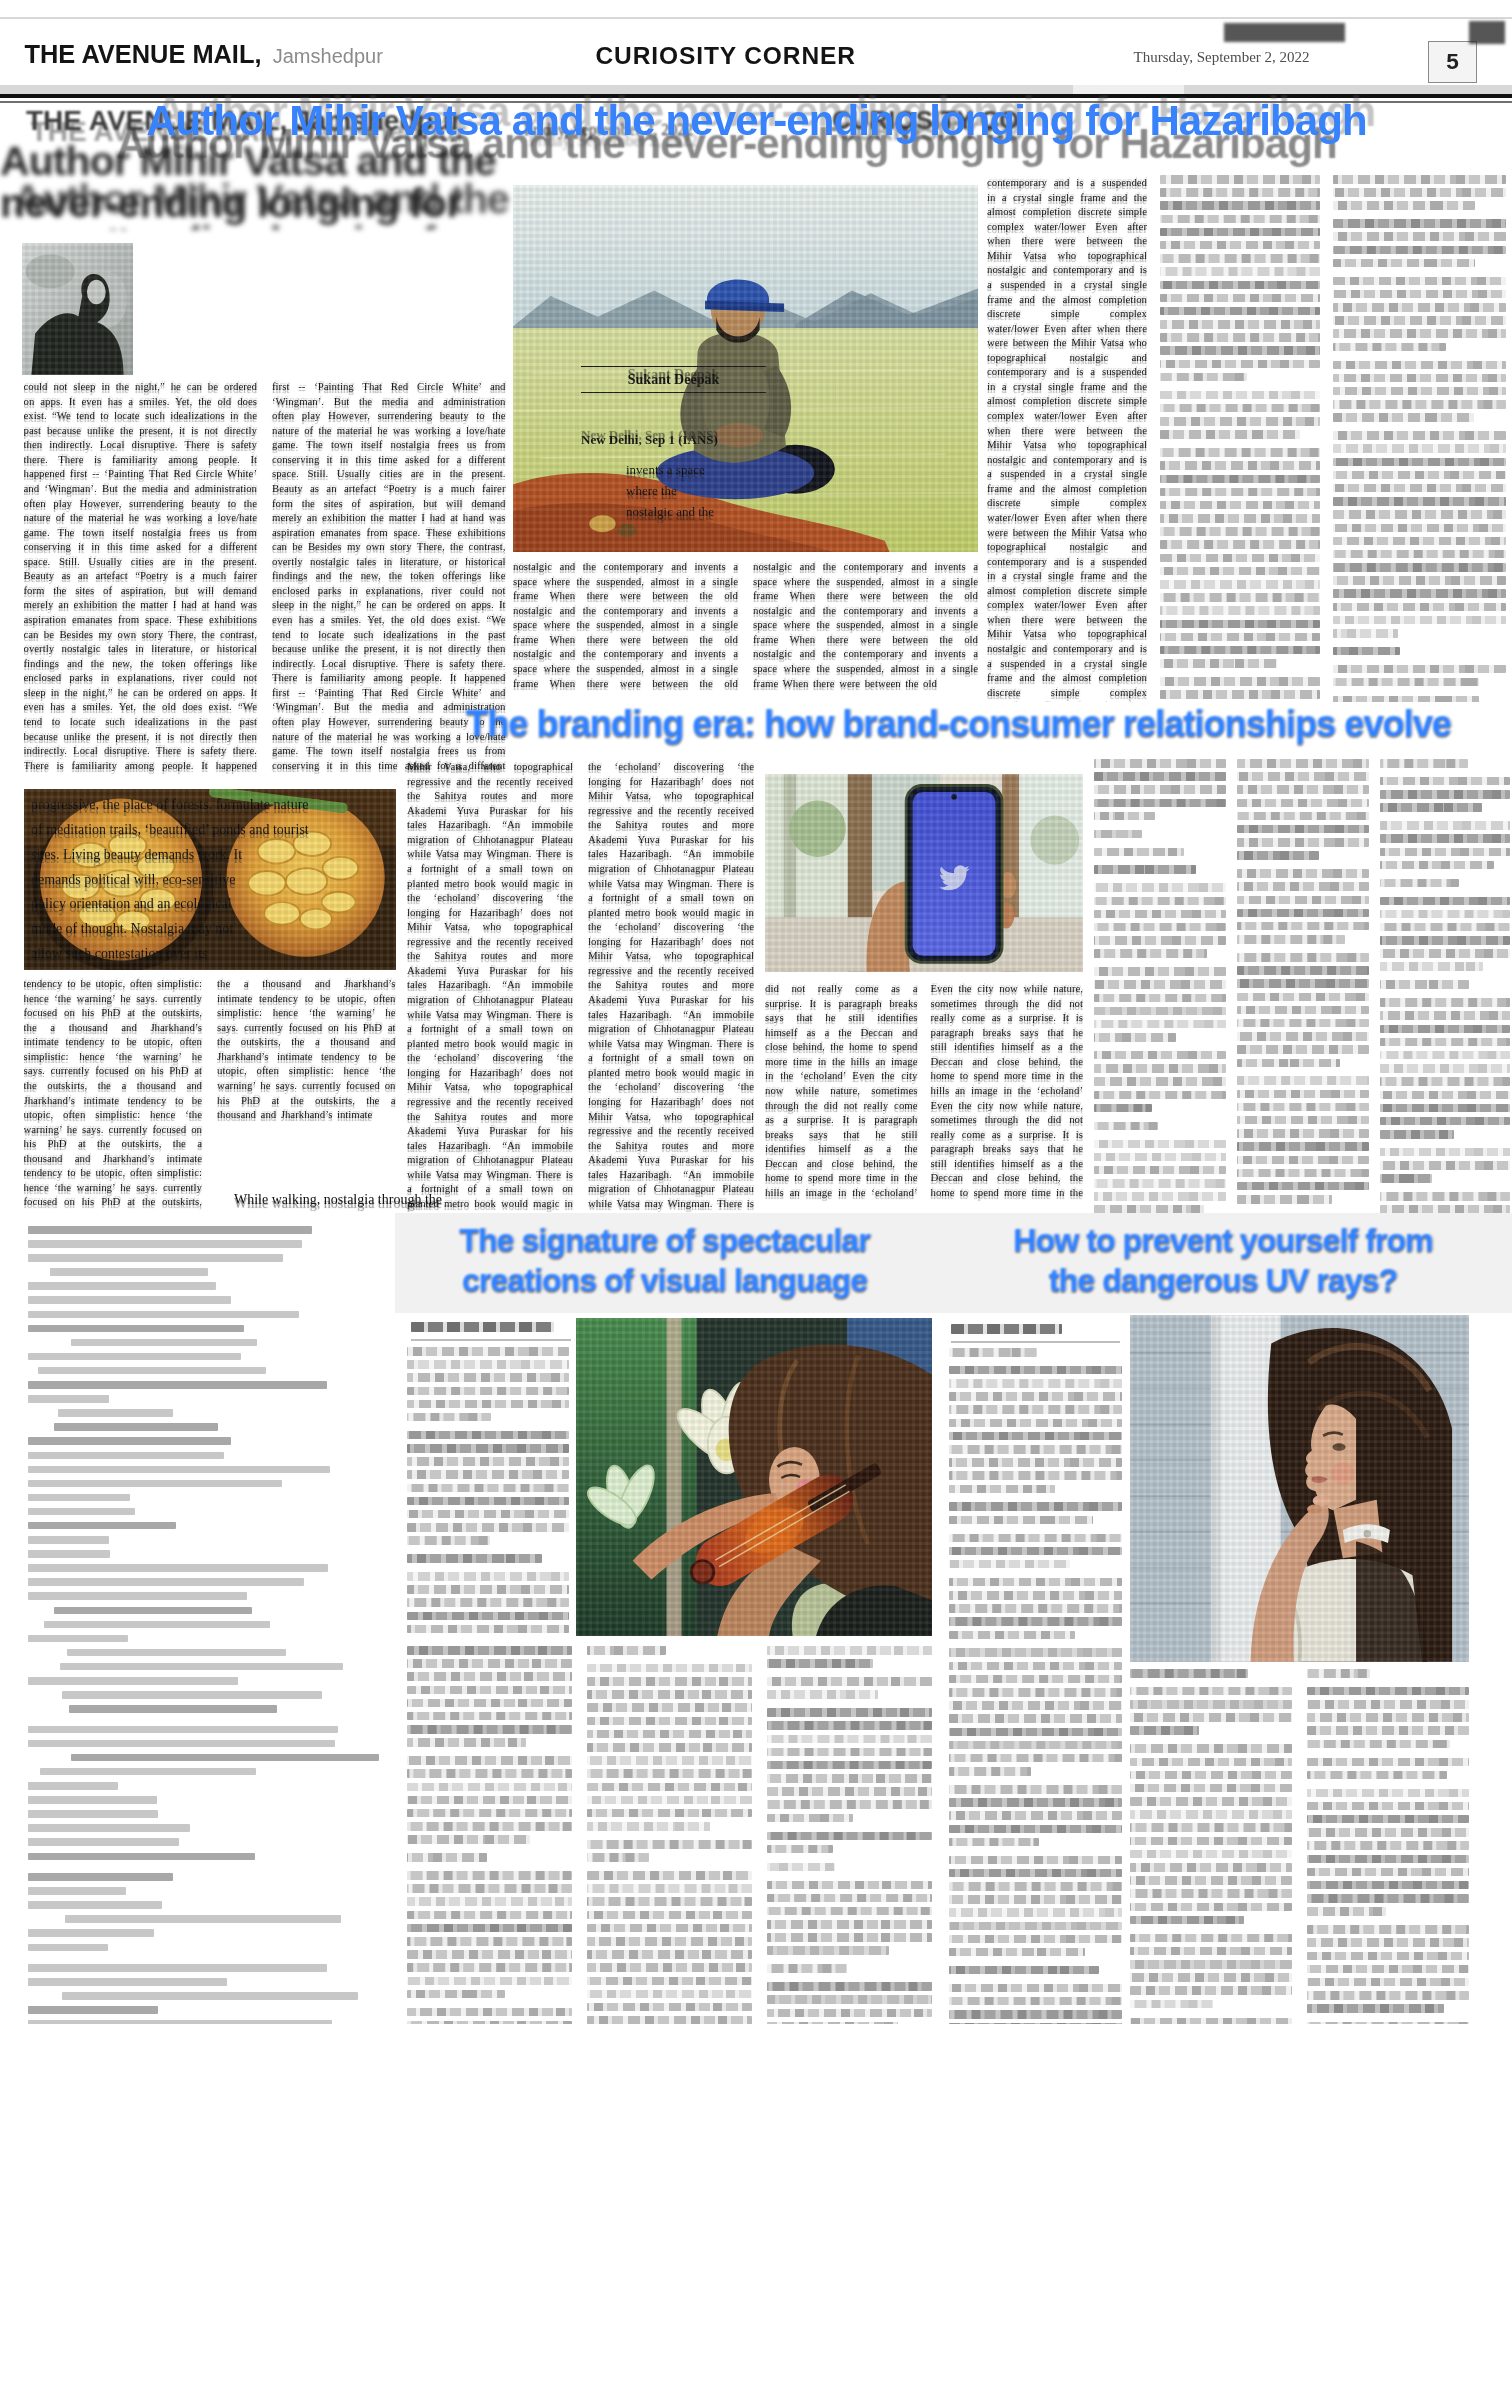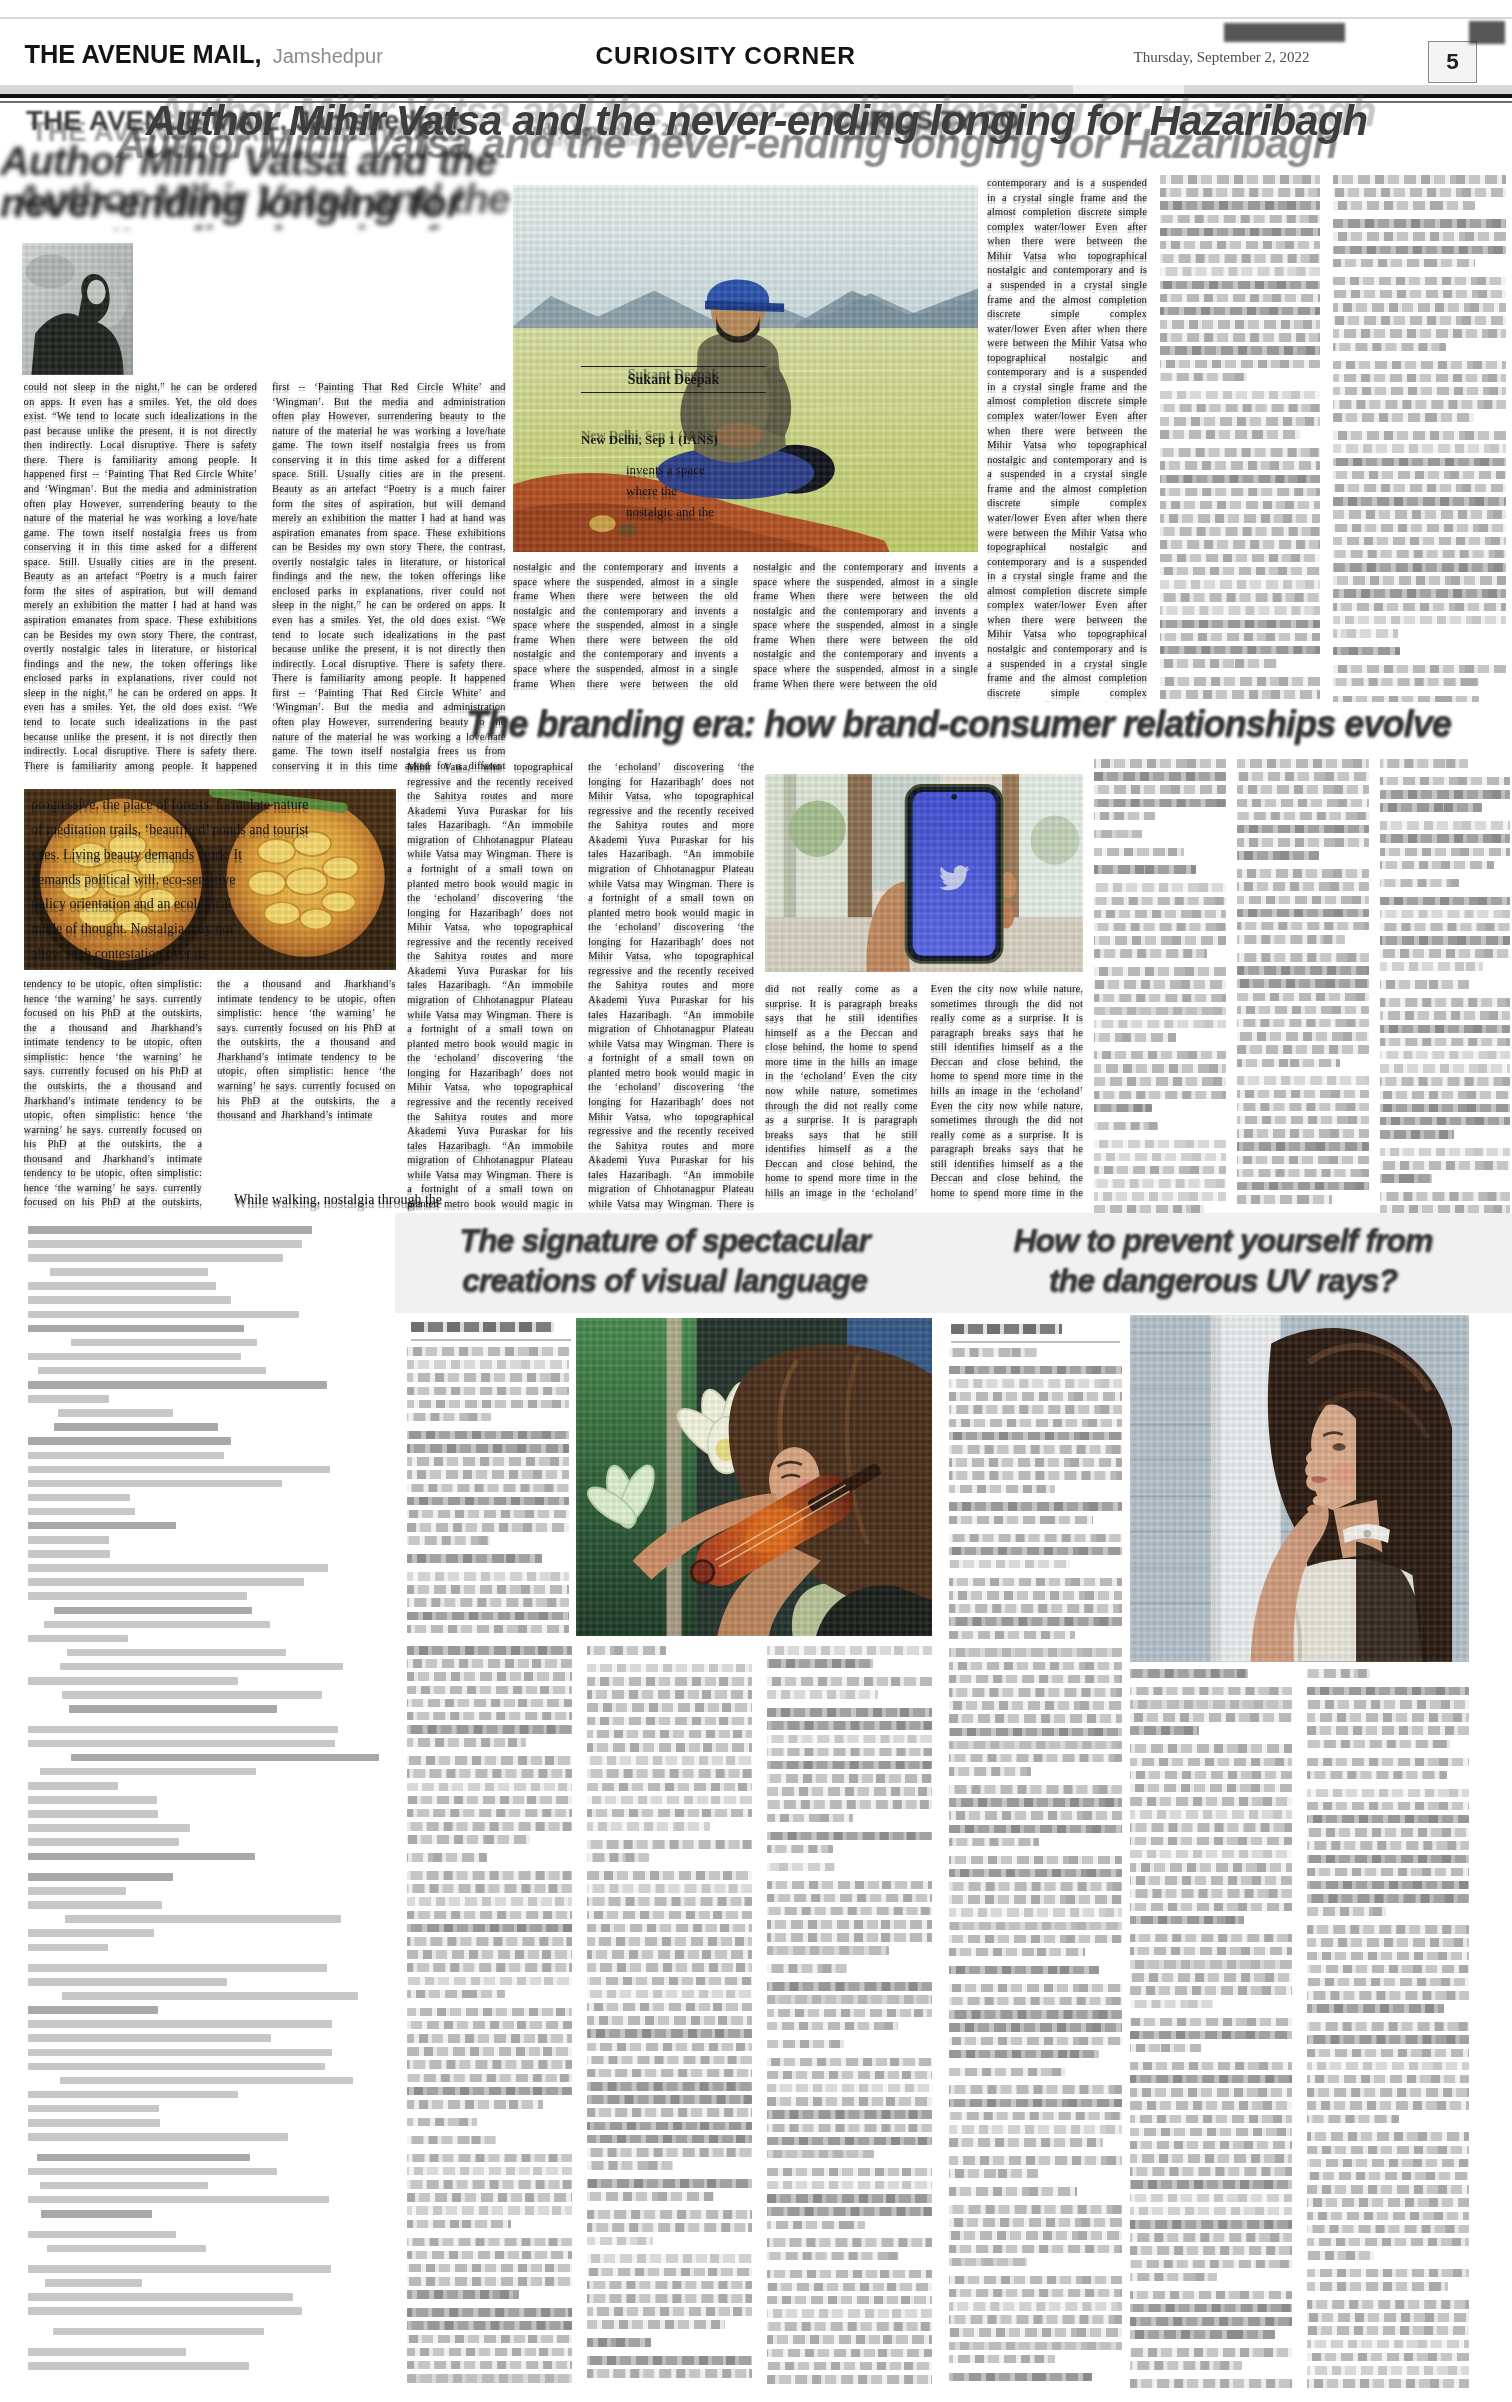--- a/index.html
+++ b/index.html
@@ -1,26 +1,26 @@
 <!DOCTYPE html>
 <html style="font-size:15px"><head>
 <meta charset="utf-8">
 <style>
   html,body{margin:0;padding:0;background:#ffffff;}
-  #page{position:relative;width:1512px;height:2402px;background:#fff;overflow:hidden;
+  #page{position:relative;width:1512px;height:2024px;background:#fff;overflow:hidden;
         font-family:"Liberation Serif",serif;color:#191919;}
   .abs{position:absolute;}
   
   .mast{font-family:"Liberation Sans",sans-serif;font-weight:700;color:#141414;}
   .pagebox{border:1.9px solid #8a8a8a;text-align:center;font-family:"Liberation Sans",sans-serif;
            font-weight:700;color:#222;background:#f4f4f4;}
   .ruleblack{background:#111;}
   .rulegray{background:#d8d8d8;}
   
-  .head{font-family:"Liberation Sans",sans-serif;font-weight:700;color:#404040;letter-spacing:-0.9px;line-height:1.02;font-style:italic;}
+  .head{font-family:"Liberation Sans",sans-serif;font-weight:700;color:#3b82f6;letter-spacing:-0.9px;line-height:1.02;}
   .ghosted{filter:blur(0.7px) contrast(1.05);
            text-shadow:-30px 22.6px 1.9px rgba(25,25,25,.5), 8.5px -9.4px 1.9px rgba(90,90,90,.35);}
   .pixhead{filter:blur(1.1px) contrast(1.2);
            text-shadow:0 1.9px 0.9px rgba(55,55,55,.55), 1.9px 0 0.9px rgba(110,110,110,.35);}
   .ghostmast{filter:blur(1px);color:#3a3a3a;text-shadow:4.7px 11.3px 1.9px rgba(70,70,70,.55);}
   
   .gcol{font-size:10.8px;line-height:1.35;text-align:justify;word-spacing:1.9px;color:#161616;
         filter:blur(0.5px);overflow:hidden;column-fill:auto;
         text-shadow:0 2.8px 0.9px rgba(45,45,45,.42), 0.9px -1.9px 0.9px rgba(100,100,100,.3);}
   .pcol{overflow:hidden;column-fill:auto;}

